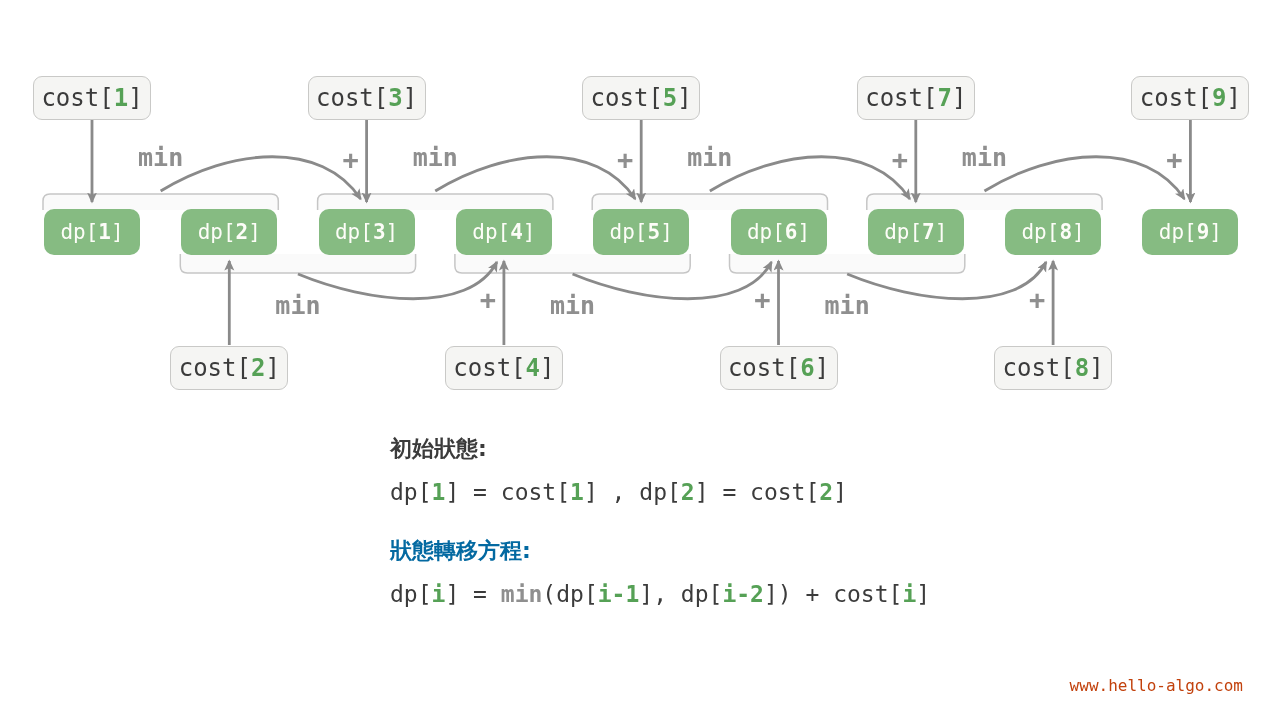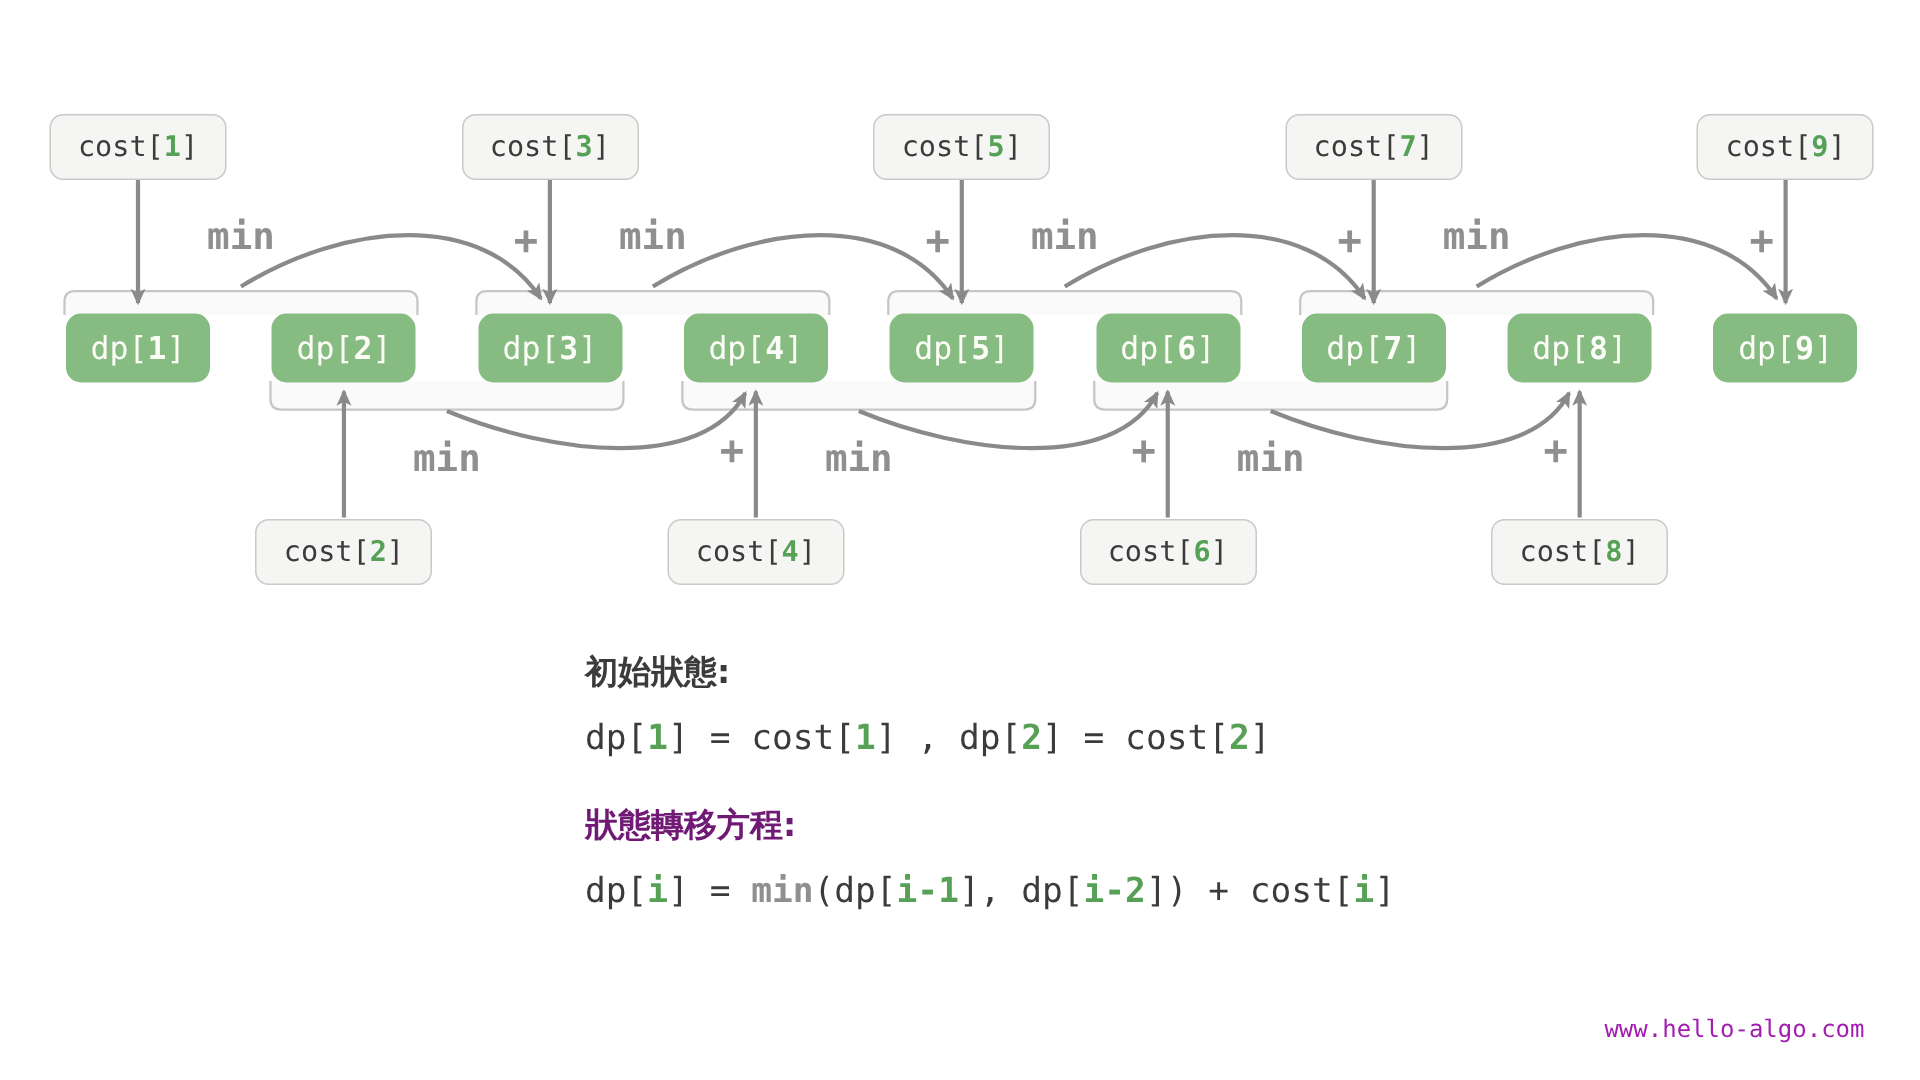--- a/index.html
+++ b/index.html
@@ -5,21 +5,21 @@
   html,body{margin:0;padding:0;}
   body{width:1280px;height:720px;overflow:hidden;background:#ffffff;
        font-family:"DejaVu Sans",sans-serif;}
   #stage{position:relative;width:1280px;height:720px;background:#ffffff;}
   #diagram{position:absolute;left:0;top:0;width:1280px;height:420px;}
   #diagram-svg{position:absolute;left:0;top:0;}
   .node{position:absolute;display:flex;align-items:center;justify-content:center;
         font-family:"DejaVu Sans Mono",monospace;white-space:pre;box-sizing:border-box;}
   .dp-box{width:96px;height:46px;border-radius:10px;font-size:21px;}
   .dp-box b{font-weight:700;}
-  .cost-box{width:118px;height:44px;border-radius:9px;font-size:19px;}
+  .cost-box{width:118px;height:44px;border-radius:9px;font-size:24px;}
   .cost-box b{font-weight:700;}
   .svg-op{font-family:"DejaVu Sans Mono",monospace;font-weight:700;}
   #equations{position:absolute;left:390px;top:434px;}
   .eq-heading{font-size:22px;font-weight:700;line-height:30px;margin:0;}
   .eq-line{font-family:"DejaVu Sans Mono",monospace;font-size:23px;line-height:30px;
            white-space:pre;margin:0;}
   .eq-heading.h1{margin-bottom:13px;}
   .eq-line.l1{margin-bottom:29px;}
   .eq-heading.h2{margin-bottom:13px;}
   .tok-green{font-weight:700;}
@@ -92,18 +92,18 @@
       <div class="node cost-box" style="top: 76px; left: 1131.4px; background: rgb(245, 245, 243); border: 1.5px solid rgb(201, 201, 199); color: rgb(59, 59, 59);"><span>cost[</span><b style="color: rgb(86, 161, 86);">9</b><span>]</span></div>
       <div class="node cost-box" style="top: 346px; left: 170.3px; background: rgb(245, 245, 243); border: 1.5px solid rgb(201, 201, 199); color: rgb(59, 59, 59);"><span>cost[</span><b style="color: rgb(86, 161, 86);">2</b><span>]</span></div>
       <div class="node cost-box" style="top: 346px; left: 444.9px; background: rgb(245, 245, 243); border: 1.5px solid rgb(201, 201, 199); color: rgb(59, 59, 59);"><span>cost[</span><b style="color: rgb(86, 161, 86);">4</b><span>]</span></div>
       <div class="node cost-box" style="top: 346px; left: 719.5px; background: rgb(245, 245, 243); border: 1.5px solid rgb(201, 201, 199); color: rgb(59, 59, 59);"><span>cost[</span><b style="color: rgb(86, 161, 86);">6</b><span>]</span></div>
       <div class="node cost-box" style="top: 346px; left: 994.1px; background: rgb(245, 245, 243); border: 1.5px solid rgb(201, 201, 199); color: rgb(59, 59, 59);"><span>cost[</span><b style="color: rgb(86, 161, 86);">8</b><span>]</span></div>
     </div>
 
   <div id="equations">
     <p class="eq-heading h1" style="color: rgb(59, 59, 59);">初始狀態:</p>
     <p class="eq-line l1" id="init-line"><span style="color: rgb(59, 59, 59);">dp[</span><span class="tok-green" style="color: rgb(86, 161, 86);">1</span><span style="color: rgb(59, 59, 59);">] = cost[</span><span class="tok-green" style="color: rgb(86, 161, 86);">1</span><span style="color: rgb(59, 59, 59);">] , dp[</span><span class="tok-green" style="color: rgb(86, 161, 86);">2</span><span style="color: rgb(59, 59, 59);">] = cost[</span><span class="tok-green" style="color: rgb(86, 161, 86);">2</span><span style="color: rgb(59, 59, 59);">]</span></p>
-    <p class="eq-heading h2" style="color: #701a75; margin-top: 28px;">狀態轉移方程:</p>
+    <p class="eq-heading h2" style="color: #0369a1; margin-top: 28px;">狀態轉移方程:</p>
     <p class="eq-line l2" id="transition-line"><span style="color: rgb(59, 59, 59);">dp[</span><span class="tok-green" style="color: rgb(86, 161, 86);">i</span><span style="color: rgb(59, 59, 59);">] = </span><span class="tok-gray" style="color: rgb(143, 143, 143);">min</span><span style="color: rgb(59, 59, 59);">(dp[</span><span class="tok-green" style="color: rgb(86, 161, 86);">i-1</span><span style="color: rgb(59, 59, 59);">], dp[</span><span class="tok-green" style="color: rgb(86, 161, 86);">i-2</span><span style="color: rgb(59, 59, 59);">]) + cost[</span><span class="tok-green" style="color: rgb(86, 161, 86);">i</span><span style="color: rgb(59, 59, 59);">]</span></p>
   </div>
 
-  <div id="watermark" style="color: #a21caf;">www.hello-algo.com</div>
+  <div id="watermark" style="color: #c2410c;">www.hello-algo.com</div>
 </div>
 
 </body></html>

